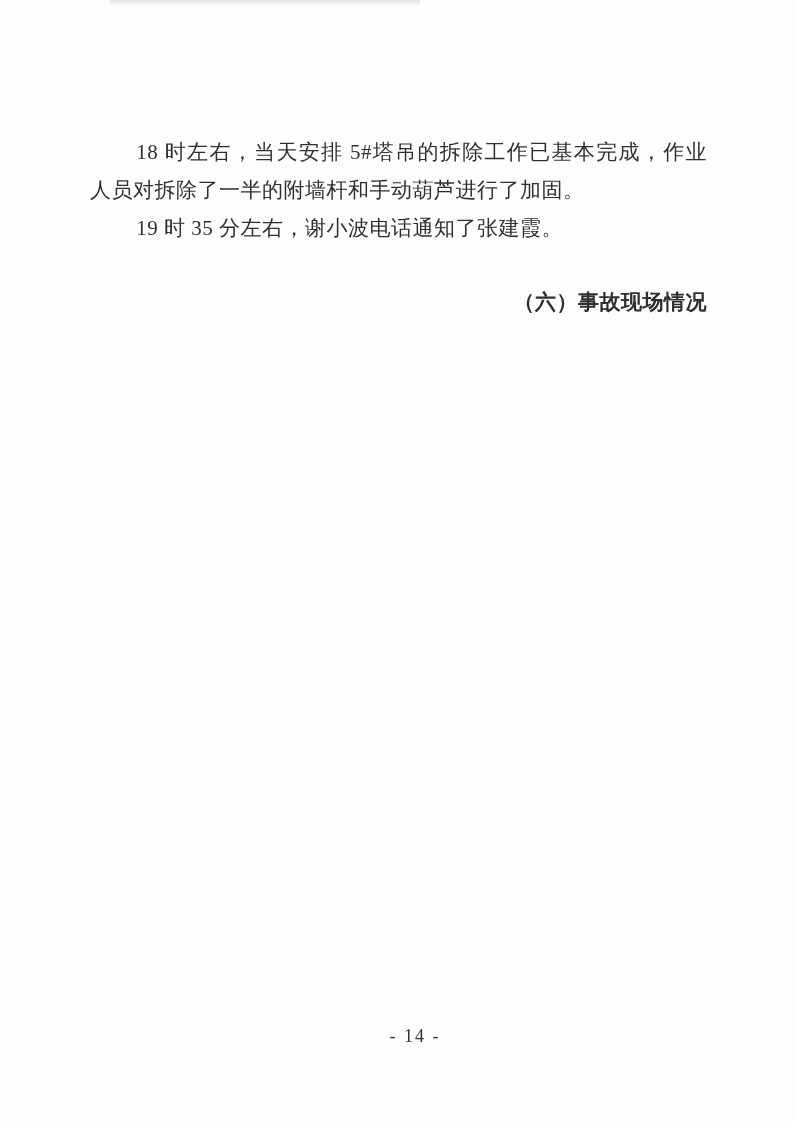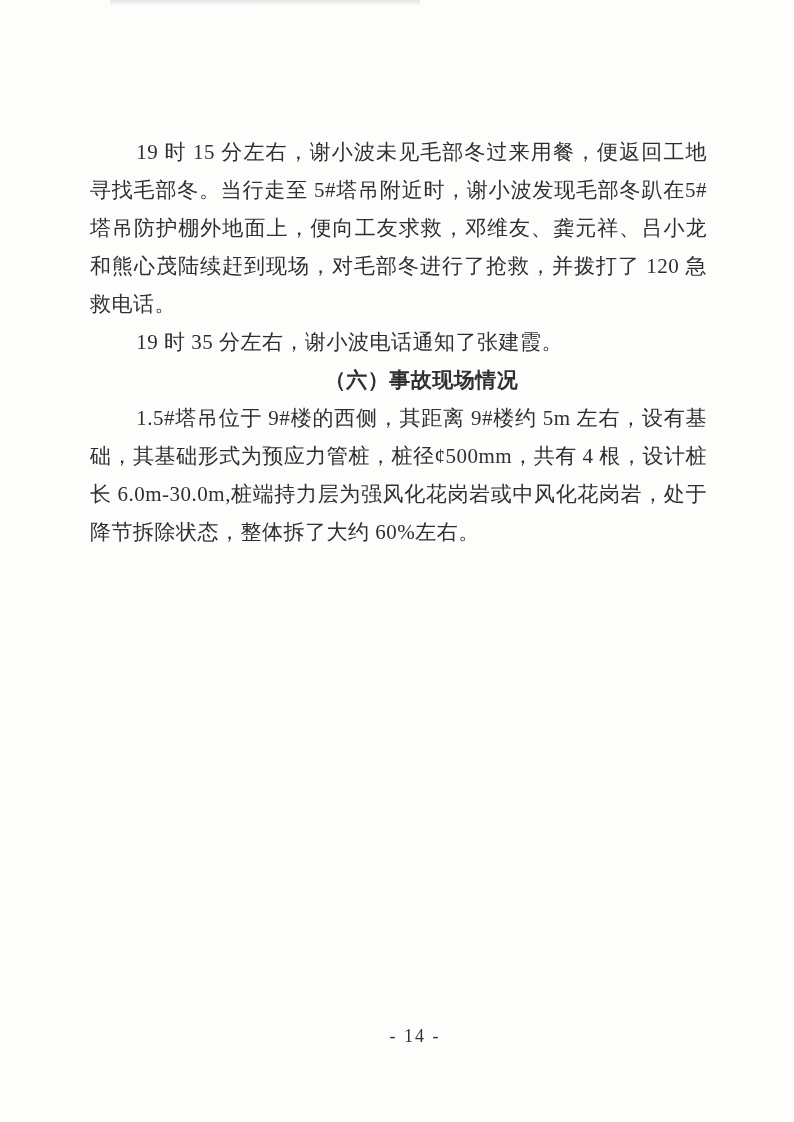--- a/index.html
+++ b/index.html
@@ -36,21 +36,22 @@
     font-size: 21px;
     line-height: 38px;
     text-align: justify;
     text-justify: inter-character;
     text-indent: 2.2em;
     letter-spacing: 0.5px;
     word-break: break-all;
   }
   .para.heading {
     font-weight: bold;
-    text-align: center;
+    text-align: right;
+    margin-top: 36px;
   }
   .page-footer {
     position: absolute;
     top: 1026px;
     left: 18px;
     width: 100%;
     text-align: center;
     font-size: 18px;
     line-height: 20px;
     letter-spacing: 2px;
@@ -58,21 +59,20 @@
   }
 </style>
 </head>
 <body>
 
 <div class="page">
 
   <div class="scan-artifact"></div>
 
   <div class="content">
-    <p class="para body">19 时 15 分左右，谢小波未见毛部冬过来用餐，便返回工地寻找毛部冬。当行走至 5#塔吊附近时，谢小波发现毛部冬趴在5#塔吊防护棚外地面上，便向工友求救，邓维友、龚元祥、吕小龙和熊心茂陆续赶到现场，对毛部冬进行了抢救，并拨打了 120 急救电话。</p>
+    <p class="para body">18 时左右，当天安排 5#塔吊的拆除工作已基本完成，作业人员对拆除了一半的附墙杆和手动葫芦进行了加固。</p>
     <p class="para body">19 时 35 分左右，谢小波电话通知了张建霞。</p>
     <p class="para heading">（六）事故现场情况</p>
-    <p class="para body">1.5#塔吊位于 9#楼的西侧，其距离 9#楼约 5m 左右，设有基础，其基础形式为预应力管桩，桩径¢500mm，共有 4 根，设计桩长 6.0m-30.0m,桩端持力层为强风化花岗岩或中风化花岗岩，处于降节拆除状态，整体拆了大约 60%左右。</p>
   </div>
 
   <div class="page-footer">- 14 -</div>
 
 </div>
 
 </body></html>

